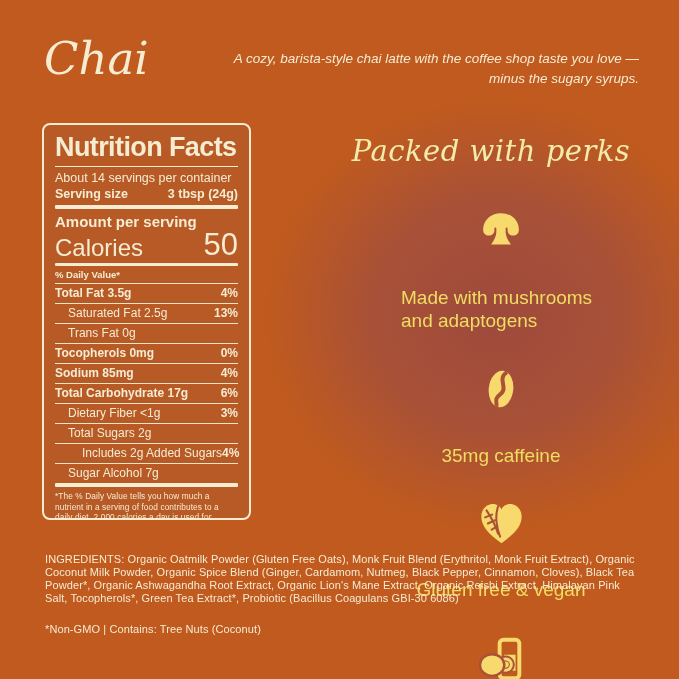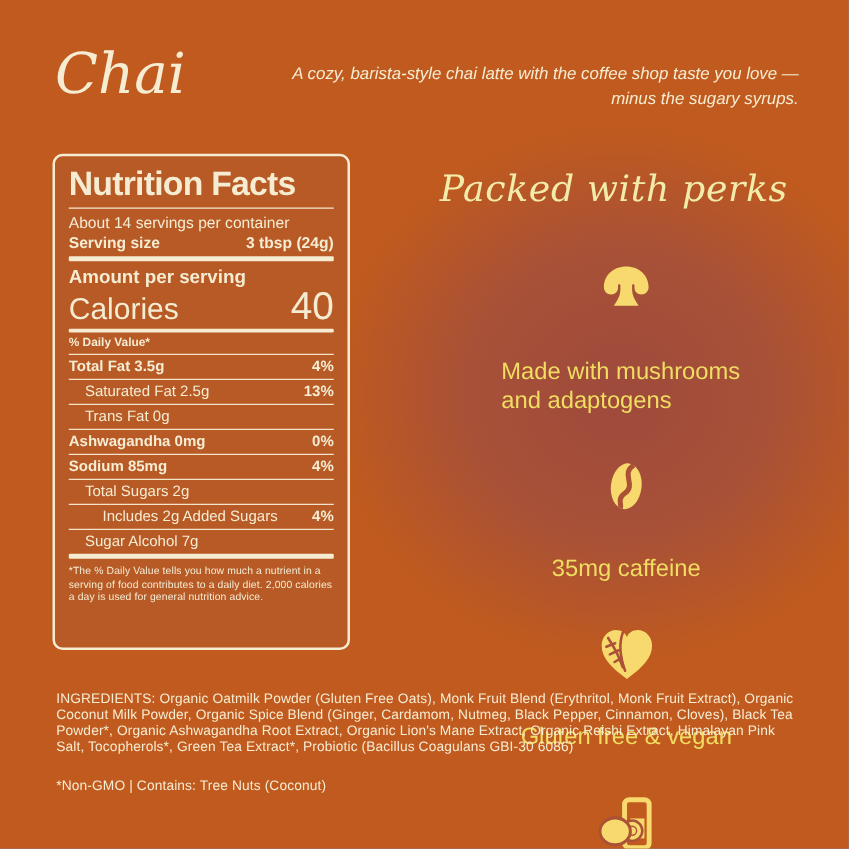--- a/index.html
+++ b/index.html
@@ -33,21 +33,21 @@
   }
   .tagline{
     position:absolute;left:207px;top:49px;width:432px;
     font-style:italic;font-size:13.5px;line-height:1.5;
     color:var(--cream);
     text-align:right;
   }
 
   
   .nf{
-    position:absolute;left:42px;top:123px;width:238px;height:397px;
+    position:absolute;left:42px;top:123px;width:209px;height:397px;
     background:var(--panel-bg);
     border:2px solid var(--cream);
     border-radius:8px;
     padding:7px 11px 6px 11px;
     color:var(--cream);
     overflow:hidden;
   }
   .nf-title{font-size:27px;font-weight:bold;letter-spacing:-.6px;line-height:1.05;margin:1px 0 5px 0;}
   .nf-rule{border-top:1.5px solid var(--cream);}
   .nf-servings{font-size:12.5px;margin:4px 0 2px 0;}
@@ -105,44 +105,52 @@
     <div class="nf-rule"></div>
     <div class="nf-servings">About 14 servings per container</div>
     <div class="nf-row nf-serving-size">
       <span>Serving size</span>
       <span>3 tbsp (24g)</span>
     </div>
     <div class="nf-thickbar"></div>
     <div class="nf-amount">Amount per serving</div>
     <div class="nf-cal-row">
       <span class="nf-cal-label">Calories</span>
-      <span class="nf-cal-value">40</span>
+      <span class="nf-cal-value">50</span>
     </div>
     <div class="nf-thinbar"></div>
     <div class="nf-dv">% Daily Value*</div>
 
     <div class="n-row bold">
       <span class="lab">Total Fat 3.5g</span>
       <span class="val">4%</span>
     </div>
     <div class="n-row indent">
       <span class="lab">Saturated Fat 2.5g</span>
       <span class="val">13%</span>
     </div>
     <div class="n-row indent">
       <span class="lab">Trans Fat 0g</span>
       <span class="val"></span>
     </div>
     <div class="n-row bold">
-      <span class="lab">Ashwagandha 0mg</span>
+      <span class="lab">Tocopherols 0mg</span>
       <span class="val">0%</span>
     </div>
     <div class="n-row bold">
       <span class="lab">Sodium 85mg</span>
       <span class="val">4%</span>
+    </div>
+    <div class="n-row bold">
+      <span class="lab">Total Carbohydrate 17g</span>
+      <span class="val">6%</span>
+    </div>
+    <div class="n-row indent">
+      <span class="lab">Dietary Fiber &lt;1g</span>
+      <span class="val">3%</span>
     </div>
     <div class="n-row indent">
       <span class="lab">Total Sugars 2g</span>
       <span class="val"></span>
     </div>
     <div class="n-row indent2">
       <span class="lab">Includes 2g Added Sugars</span>
       <span class="val">4%</span>
     </div>
     <div class="n-row indent">

